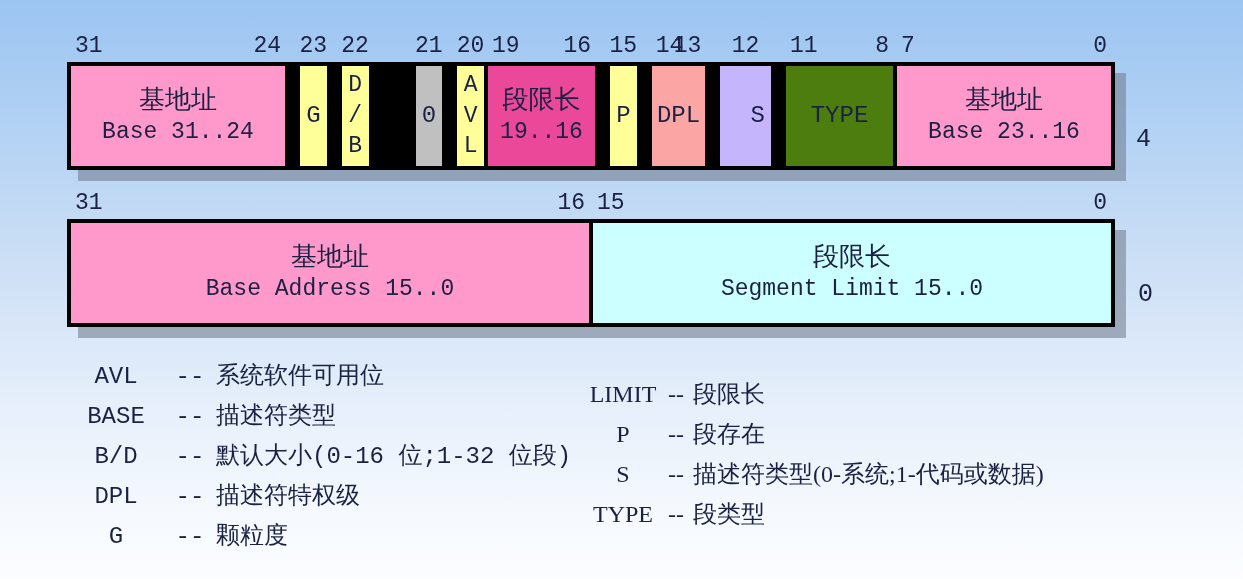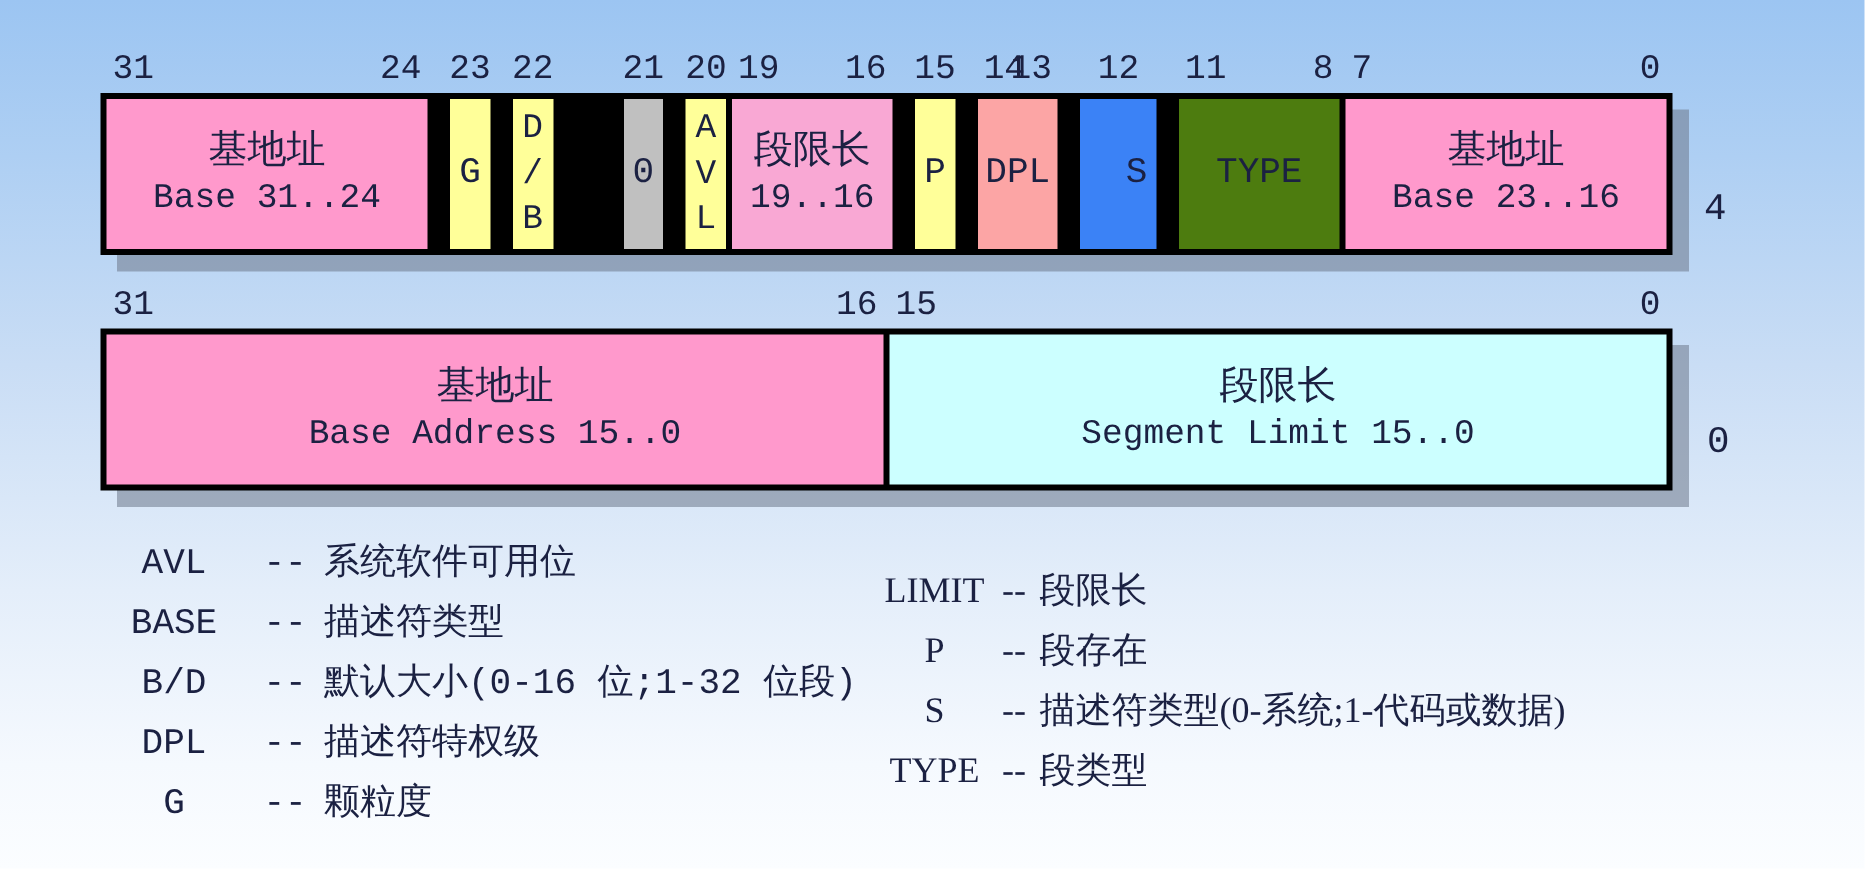--- a/index.html
+++ b/index.html
@@ -94,39 +94,39 @@
       <span class="tx">0</span>
     </div>
 
     <div class="cell yellow stack" style="flex: 1 1 0%; background-color: rgb(255, 255, 153);">
       <span class="bl c">20</span>
       <span class="ch">A</span>
       <span class="ch">V</span>
       <span class="ch">L</span>
     </div>
 
-    <div class="cell cyan" style="flex: 4 1 0%; background-color: #f9a8d4;">
+    <div class="cell cyan" style="flex: 4 1 0%; background-color: #ec4899;">
       <span class="bl l">19</span>
       <span class="bl r">16</span>
       <span class="cn">段限长</span>
       <span class="en">19..16</span>
     </div>
 
     <div class="cell yellow" style="flex: 1 1 0%; background-color: rgb(255, 255, 153);">
       <span class="bl c">15</span>
       <span class="tx">P</span>
     </div>
 
     <div class="cell yellow" style="flex: 2 1 0%; background-color: #fca5a5;">
       <span class="bl l">14</span>
       <span class="bl r">13</span>
       <span class="tx">DPL</span>
     </div>
 
-    <div class="cell yellow" style="flex: 1 1 0%; background-color: #3b82f6; padding-left: 24px;">
+    <div class="cell yellow" style="flex: 1 1 0%; background-color: #c4b5fd; padding-left: 24px;">
       <span class="bl c">12</span>
       <span class="tx">S</span>
     </div>
 
     <div class="cell yellow" style="flex: 4 1 0%; background-color: #4d7c0f;">
       <span class="bl l">11</span>
       <span class="bl r">8</span>
       <span class="tx">TYPE</span>
     </div>
 

